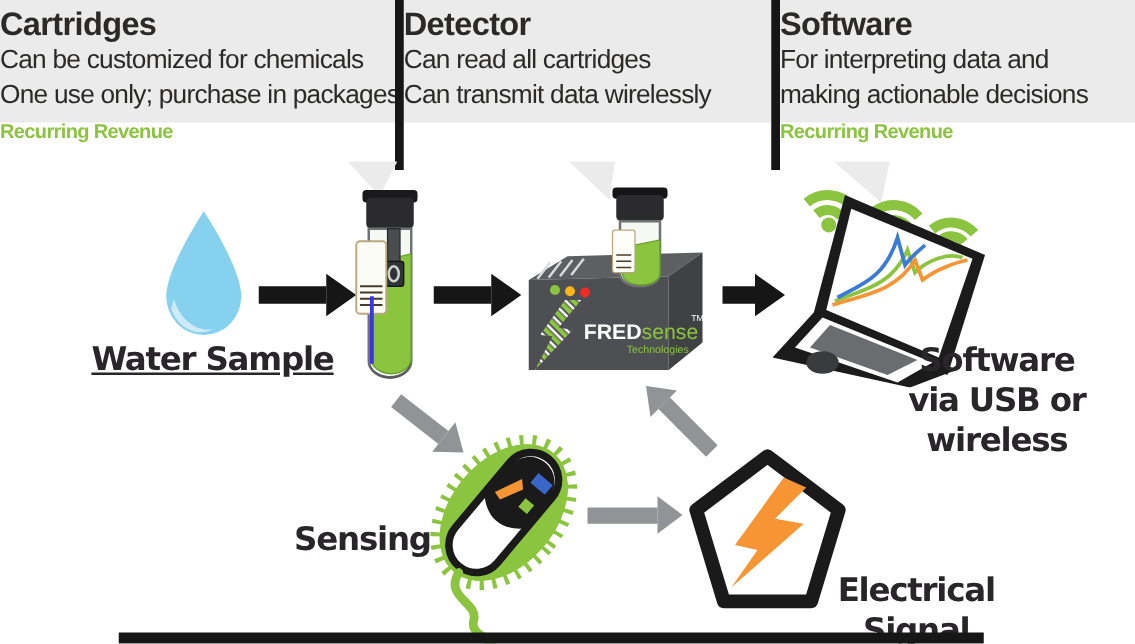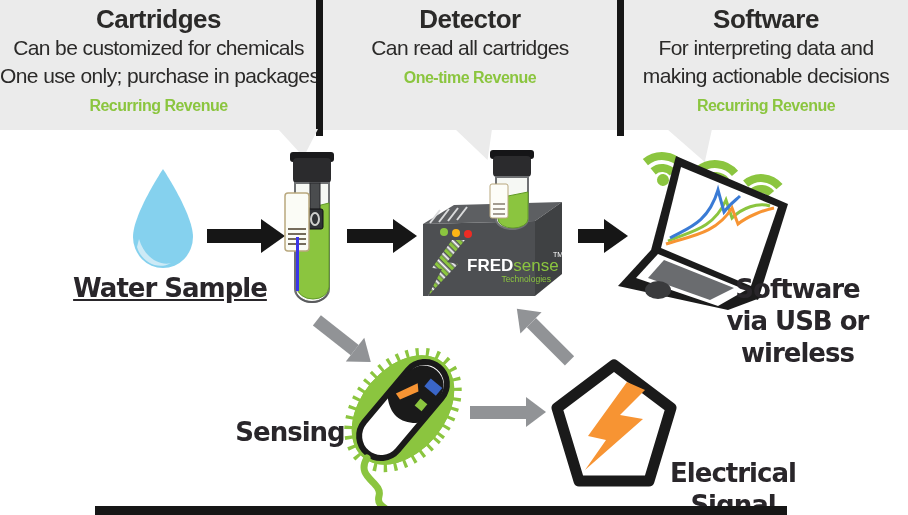--- a/index.html
+++ b/index.html
@@ -1,20 +1,20 @@
 <!DOCTYPE html>
 <html><head>
 <meta charset="utf-8">
 <style>
   html,body{margin:0;padding:0;background:#fff;}
   .canvas{position:relative;width:908px;height:515px;background:#ffffff;overflow:hidden;
           font-family:"Liberation Sans",sans-serif;}
 
   
-  .callout{position:absolute;top:0;height:130px;background:#ebebeb;text-align:center;
+  .callout{position:absolute;top:0;height:98px;background:#ebebeb;text-align:left;
            color:#2b2a29;}
   .co-title{font-size:26px;font-weight:bold;letter-spacing:-0.5px;padding-top:4px;line-height:30px;}
   .co-line{font-size:21px;letter-spacing:-0.6px;line-height:28px;white-space:nowrap;}
   .co-revenue{font-size:16px;font-weight:bold;color:#8bc53f;letter-spacing:-0.5px;line-height:32px;}
   .box1{left:0;width:317px;}
   .box2{left:323px;width:294px;}
   .box3{left:624px;width:284px;}
   .divider{position:absolute;top:0;width:7px;height:136px;background:#161616;}
   .d1{left:316px;} .d2{left:617px;}
   .tail{position:absolute;background:#ebebeb;}
@@ -44,21 +44,21 @@
 
   <div class="callout box1">
     <div class="co-title">Cartridges</div>
     <div class="co-line">Can be customized for chemicals</div>
     <div class="co-line">One use only; purchase in packages</div>
     <div class="co-revenue">Recurring Revenue</div>
   </div>
   <div class="callout box2">
     <div class="co-title">Detector</div>
     <div class="co-line">Can read all cartridges</div>
-    <div class="co-revenue">One-time Revenue</div>
+    <div class="co-line">Can transmit data wirelessly</div>
   </div>
   <div class="callout box3">
     <div class="co-title">Software</div>
     <div class="co-line">For interpreting data and</div>
     <div class="co-line">making actionable decisions</div>
     <div class="co-revenue">Recurring Revenue</div>
   </div>
   <div class="divider d1"></div>
   <div class="divider d2"></div>
   <div class="tail t1"></div>

